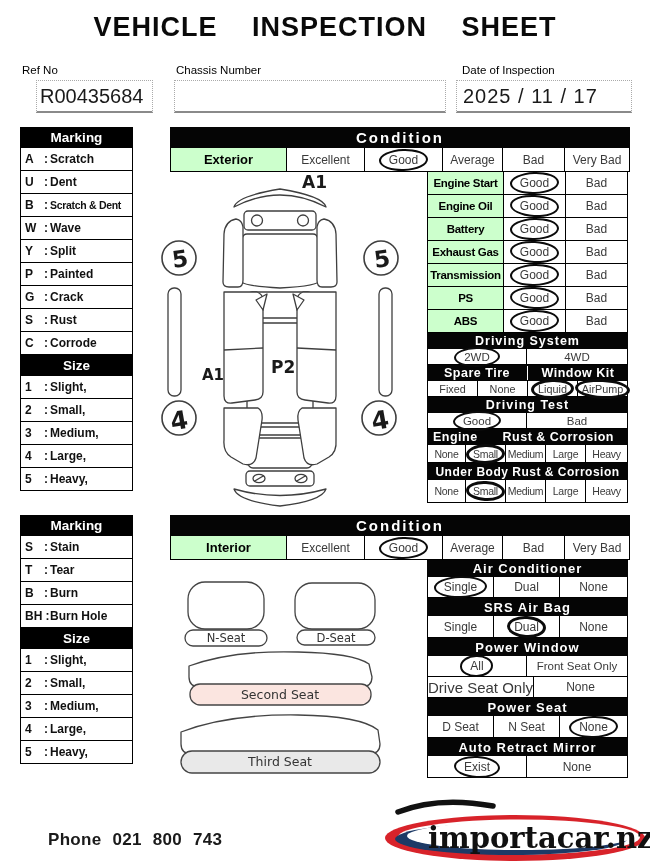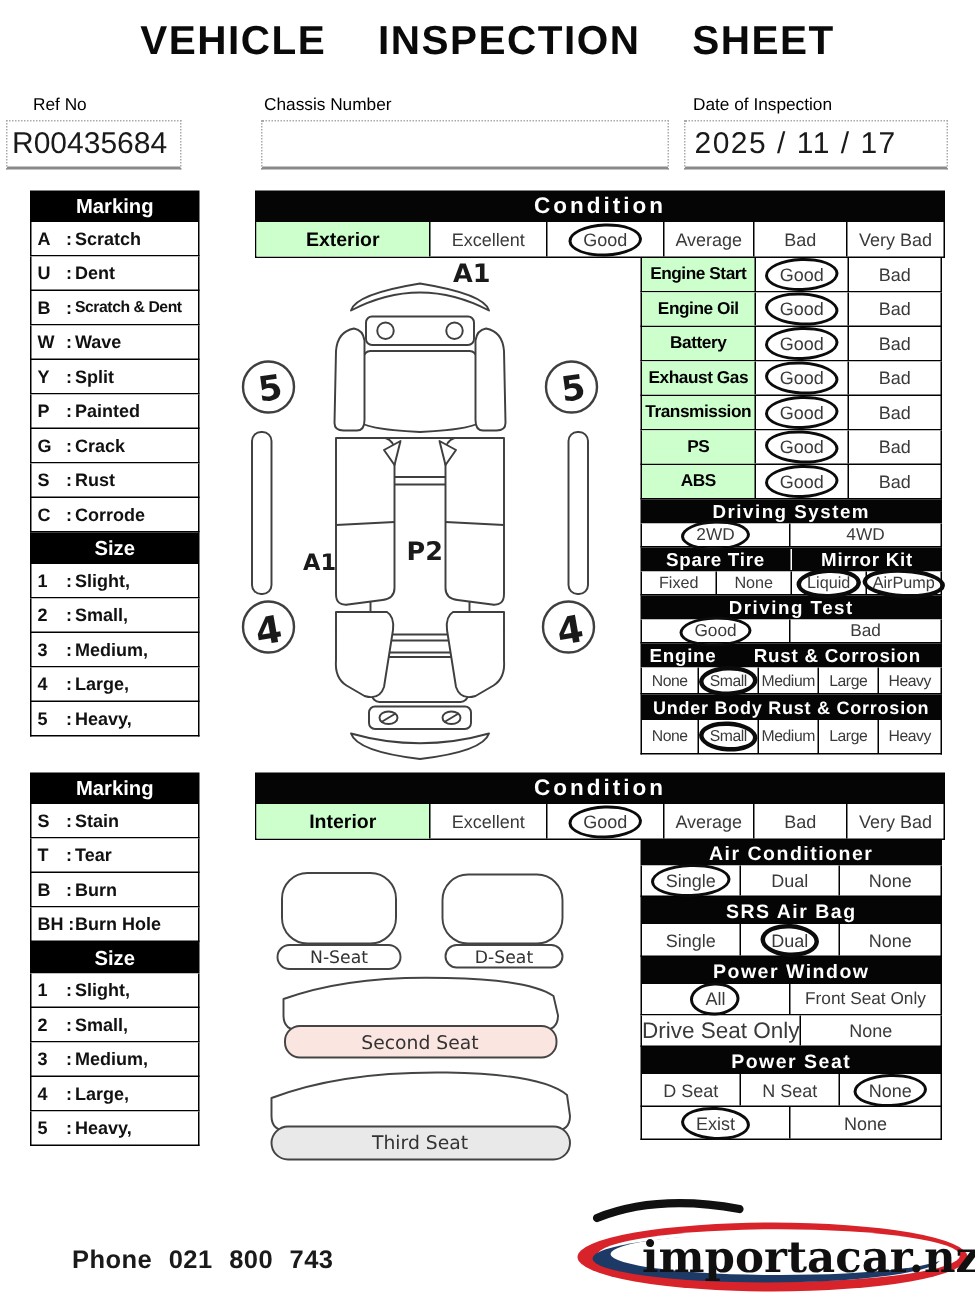--- a/index.html
+++ b/index.html
@@ -72,21 +72,21 @@
   .hand{font-weight:bold;fill:#1a1a1a;}
 </style>
 </head>
 <body>
 
 <div class="page">
 
   <div class="abs title">VEHICLE INSPECTION SHEET</div>
 
   <div class="abs flabel" style="left:22px;top:64px;">Ref No</div>
-  <div class="abs fbox" style="left:4px;top:80px;width:117px;height:33px;padding-left:3px;">
+  <div class="abs fbox" style="left:36px;top:80px;width:117px;height:33px;padding-left:3px;">
     <span>R00435684</span>
   </div>
   <div class="abs flabel" style="left:176px;top:64px;">Chassis Number</div>
   <div class="abs fbox" style="left:174px;top:80px;width:272px;height:33px;">
     <span></span>
   </div>
   <div class="abs flabel" style="left:462px;top:64px;">Date of Inspection</div>
   <div class="abs fbox" style="left:456px;top:80px;width:176px;height:33px;padding-left:6px;letter-spacing:1px;">
     <span>2025 / 11 / 17</span>
   </div>
@@ -289,21 +289,21 @@
     <div class="bar h16">Driving System</div>
     <div class="frow r16 half">
       <div class="c">
           <span class="mk">2WD</span>
         </div>
       <div class="c">4WD</div>
     </div>
 
     <div class="bar split h16">
       <span>Spare Tire</span>
-      <span>Mirror Kit</span>
+      <span>Window Kit</span>
     </div>
     <div class="frow r16 quads">
       <div class="c">Fixed</div>
       <div class="c">None</div>
       <div class="c">
           <span class="mk fat">Liquid</span>
         </div>
       <div class="c">
           <span class="mk fat r2">AirPump</span>
         </div>
@@ -451,20 +451,21 @@
       <div class="c">None</div>
     </div>
     <div class="bar h18">Power Seat</div>
     <div class="frow trio" style="height:22px;">
       <div class="c">D Seat</div>
       <div class="c">N Seat</div>
       <div class="c">
           <span class="mk">None</span>
         </div>
     </div>
+    <div class="bar h18">Auto Retract Mirror</div>
     <div class="frow half" style="height:22px;">
       <div class="c">
           <span class="mk r2">Exist</span>
         </div>
       <div class="c">None</div>
     </div>
   </div>
 
   <div class="abs phone" style="left:48px;top:830px;">
     <span>Phone</span>

